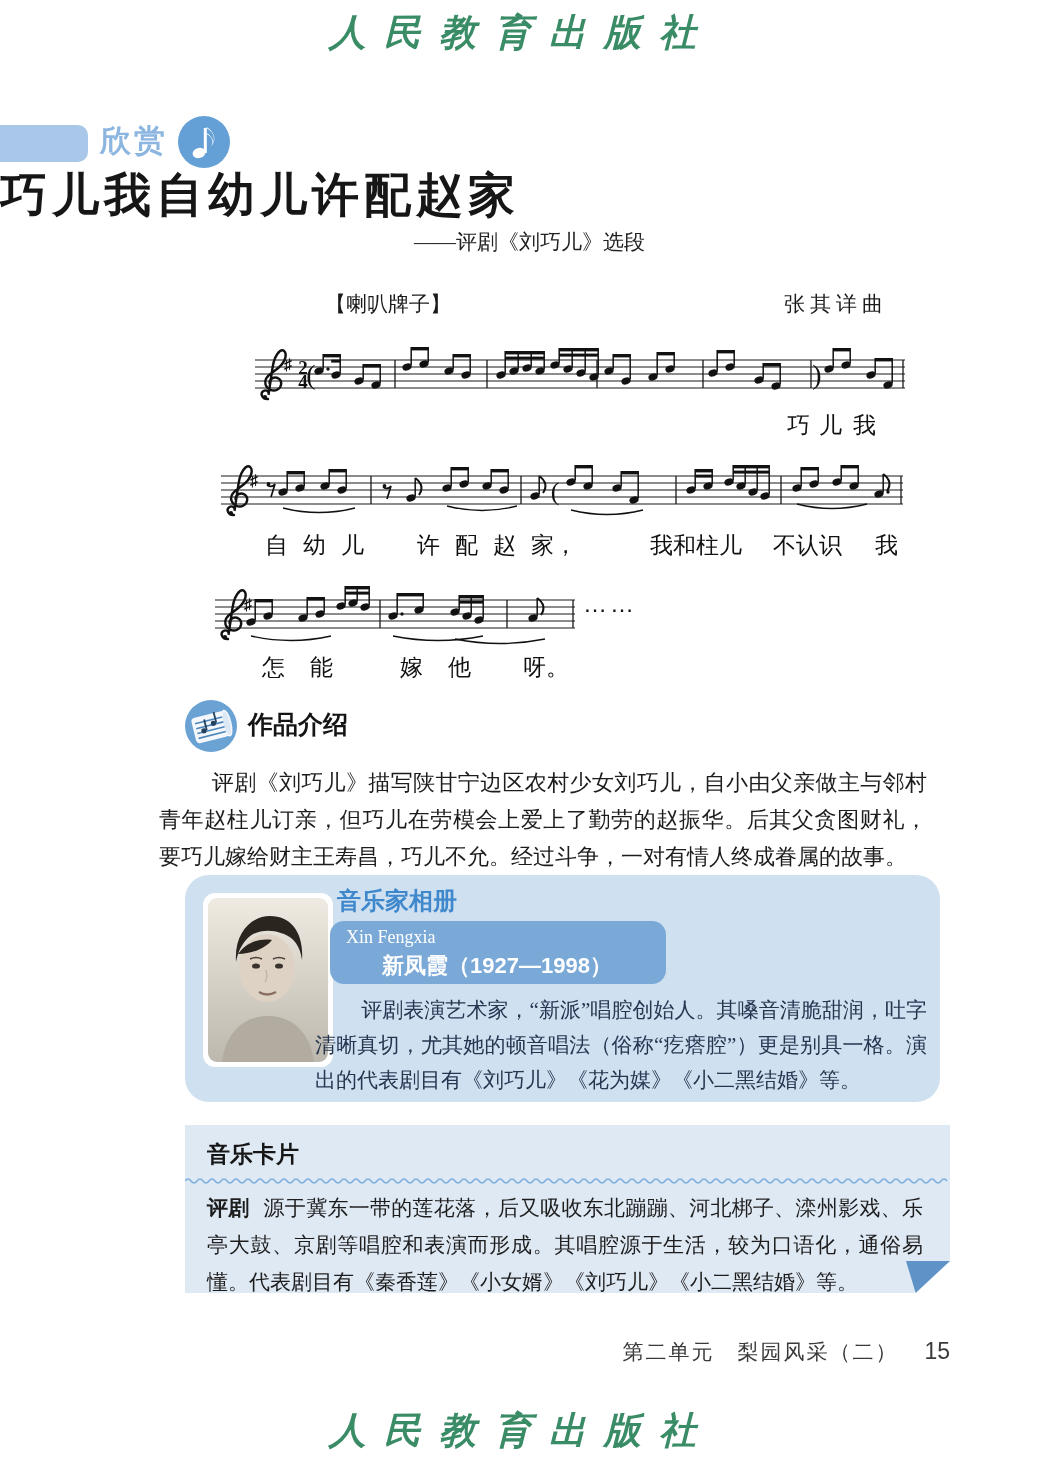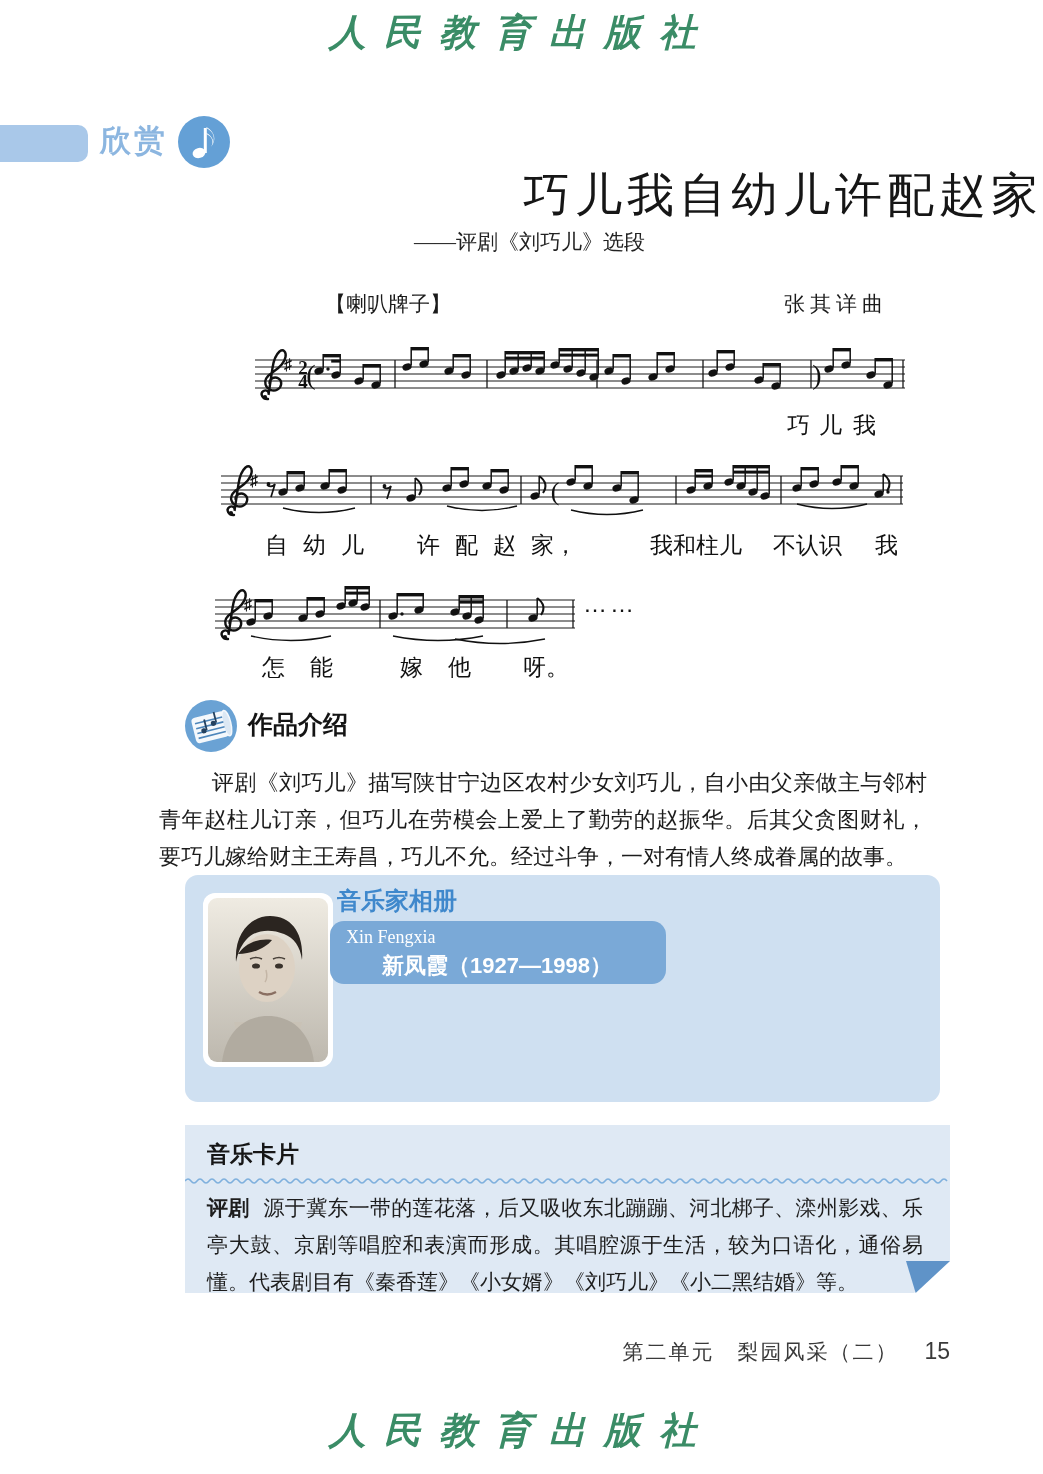--- a/index.html
+++ b/index.html
@@ -15,22 +15,22 @@
   .pub-logo.bottom{top:1406px;}
 
   
   .tab-bar{position:absolute;left:0;top:125px;width:88px;height:37px;
     background:#a9c8e9;border-radius:0 10px 10px 0;}
   .tab-label{position:absolute;left:100px;top:120px;font-size:31px;font-weight:bold;
     color:#8cb6e0;letter-spacing:3px;}
   .tab-note{position:absolute;left:176px;top:114px;width:56px;height:56px;}
 
   
-  .song-title{position:absolute;left:0;top:164px;width:100%;text-align:right;
-    font-size:47px;letter-spacing:5px;color:#161616;}
+  .song-title{position:absolute;left:0;top:164px;width:100%;text-align:left;
+    font-size:47px;letter-spacing:5px;color:#161616;font-weight:bold;}
   .song-subtitle{position:absolute;left:8px;top:228px;width:100%;text-align:center;
     font-size:21px;color:#222;}
 
   
   .score{position:absolute;left:215px;top:290px;width:695px;height:410px;}
   .score-head{position:absolute;top:0;left:0;width:100%;height:28px;font-size:21px;color:#1a1a1a;}
   .tune-label{position:absolute;left:70px;top:0;margin-left:40px;}
   .composer{position:absolute;right:22px;top:0;letter-spacing:5px;}
   .staff1{position:absolute;left:40px;top:52px;}
   .staff2{position:absolute;left:6px;top:168px;}
@@ -41,21 +41,21 @@
   .score-ellipsis{position:absolute;left:368px;top:300px;font-size:24px;letter-spacing:3px;color:#111;}
 
   
   .intro-icon{position:absolute;left:183px;top:698px;width:56px;height:56px;}
   .intro-heading{position:absolute;left:248px;top:708px;font-size:25px;font-weight:bold;color:#141414;}
   .intro-text{position:absolute;left:159px;top:764px;width:768px;font-size:22px;
     line-height:37px;color:#1c1c1c;text-indent:2.4em;text-align:justify;}
 
   
   .musician-box{position:absolute;left:185px;top:875px;width:755px;height:227px;
-    background:#cfe0f1;border-radius:13px;}
+    background:#cfe0f1;border-radius:24px;}
   .photo-frame{position:absolute;left:18px;top:18px;width:120px;height:164px;
     background:#fff;border-radius:12px;padding:5px;}
   .photo-frame svg{display:block;border-radius:9px;}
   .album-heading{position:absolute;left:152px;top:10px;font-size:24px;font-weight:bold;color:#3f88cc;}
   .name-bar{position:absolute;left:145px;top:46px;width:316px;height:63px;
     background:#7aa9d7;border-radius:14px;color:#fff;padding-left:20px;}
   .name-en{position:absolute;left:16px;top:6px;font-size:18px;
     font-family:"Liberation Serif",serif;}
   .name-cn{position:absolute;left:16px;top:30px;font-size:22px;font-weight:bold;margin-left:36px;}
   .bio-text{position:absolute;left:130px;top:118px;width:612px;font-size:21px;
@@ -406,20 +406,21 @@
         <path d="M65 61 Q71 58 77 61" stroke="#4a423a" stroke-width="1.6" fill="none"></path>
         <path d="M58 72 Q60 80 57 84" stroke="#c4b6a6" stroke-width="1.5" fill="none"></path>
         <path d="M51 94 Q59 99 68 94" stroke="#8a6f62" stroke-width="2.4" fill="none"></path>
       </svg>
     </div>
     <div class="album-heading">音乐家相册</div>
     <div class="name-bar">
       <div class="name-en">Xin Fengxia</div>
       <div class="name-cn">新凤霞（1927—1998）</div>
     </div>
+    <div class="bio-text kai">评剧表演艺术家，“新派”唱腔创始人。其嗓音清脆甜润，吐字清晰真切，尤其她的顿音唱法（俗称“疙瘩腔”）更是别具一格。演出的代表剧目有《刘巧儿》《花为媒》《小二黑结婚》等。</div>
   </div>
 
   <div class="music-card">
     <div class="card-heading">音乐卡片</div>
     <svg id="wavy" class="card-wave" width="765" height="8" viewBox="0 0 765 8">
         <path d="M0 4 Q3 0 6 4 T12 4 T18 4 T24 4 T30 4 T36 4 T42 4 T48 4 T54 4 T60 4 T66 4 T72 4 T78 4 T84 4 T90 4 T96 4 T102 4 T108 4 T114 4 T120 4 T126 4 T132 4 T138 4 T144 4 T150 4 T156 4 T162 4 T168 4 T174 4 T180 4 T186 4 T192 4 T198 4 T204 4 T210 4 T216 4 T222 4 T228 4 T234 4 T240 4 T246 4 T252 4 T258 4 T264 4 T270 4 T276 4 T282 4 T288 4 T294 4 T300 4 T306 4 T312 4 T318 4 T324 4 T330 4 T336 4 T342 4 T348 4 T354 4 T360 4 T366 4 T372 4 T378 4 T384 4 T390 4 T396 4 T402 4 T408 4 T414 4 T420 4 T426 4 T432 4 T438 4 T444 4 T450 4 T456 4 T462 4 T468 4 T474 4 T480 4 T486 4 T492 4 T498 4 T504 4 T510 4 T516 4 T522 4 T528 4 T534 4 T540 4 T546 4 T552 4 T558 4 T564 4 T570 4 T576 4 T582 4 T588 4 T594 4 T600 4 T606 4 T612 4 T618 4 T624 4 T630 4 T636 4 T642 4 T648 4 T654 4 T660 4 T666 4 T672 4 T678 4 T684 4 T690 4 T696 4 T702 4 T708 4 T714 4 T720 4 T726 4 T732 4 T738 4 T744 4 T750 4 T756 4 T762 4" fill="none" stroke="#7fb0dd" stroke-width="1.6"></path>
       </svg>
     <div class="card-text kai">
       <span class="card-term">评剧</span><span>源于冀东一带的莲花落，后又吸收东北蹦蹦、河北梆子、滦州影戏、乐亭大鼓、京剧等唱腔和表演而形成。其唱腔源于生活，较为口语化，通俗易懂。代表剧目有《秦香莲》《小女婿》《刘巧儿》《小二黑结婚》等。</span>
     </div>

